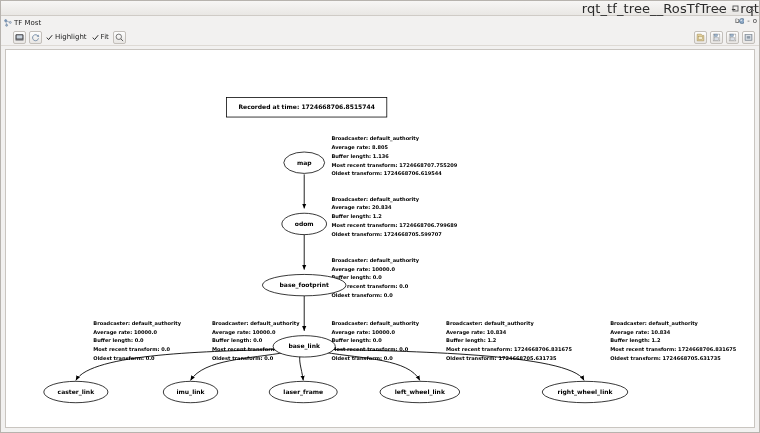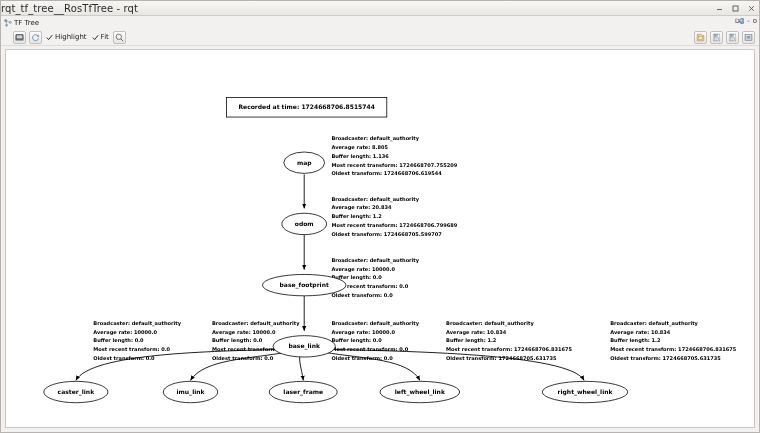--- a/index.html
+++ b/index.html
@@ -31,22 +31,22 @@
     background: linear-gradient(to bottom, #f7f6f5, #e9e7e4);
     border-bottom: 1px solid #cfcbc6;
     display: flex;
     align-items: center;
     position: relative;
     flex: 0 0 auto;
   }
   .titlebar .wtitle {
     position: absolute;
     left: 0; right: 0;
-    text-align: left;
-    font-size: 10px;
+    text-align: right;
+    font-size: 13px;
     color: #2b2b2b;
     letter-spacing: 0.1px;
   }
   .wbtns {
     position: absolute;
     right: 3px;
     top: 0;
     height: 14px;
     display: flex;
     align-items: center;
@@ -223,21 +223,21 @@
     <div class="dock-title">
       <span class="tficon">
         <svg width="8" height="8" viewBox="0 0 8 8">
           <circle cx="1.7" cy="1.7" r="1.1" fill="#7f9fc4" stroke="#3c5a80" stroke-width="0.4"></circle>
           <circle cx="6.3" cy="3.4" r="1.0" fill="#cfd6de" stroke="#3c5a80" stroke-width="0.4"></circle>
           <circle cx="2.6" cy="6.3" r="1.0" fill="#9fb5cf" stroke="#3c5a80" stroke-width="0.4"></circle>
           <line x1="2.6" y1="2.2" x2="5.5" y2="3.1" stroke="#4a6a92" stroke-width="0.45"></line>
           <line x1="2.0" y1="2.7" x2="2.5" y2="5.3" stroke="#4a6a92" stroke-width="0.45"></line>
         </svg>
       </span>
-      <span>TF Tree</span>
+      <span>TF Most</span>
     </div>
     <div class="dock-right">
       <span class="dk">
         <svg width="9" height="8" viewBox="0 0 9 8">
           <text x="0" y="6.4" font-size="6" font-family="DejaVu Sans, sans-serif" fill="#3a3a3a">D</text>
           <circle cx="7" cy="4" r="2.6" fill="#8ea9c6" stroke="#35526f" stroke-width="0.5"></circle>
           <circle cx="6.2" cy="3.2" r="0.8" fill="#e8eef5"></circle>
         </svg>
       </span>
       <span class="dk">-</span>

